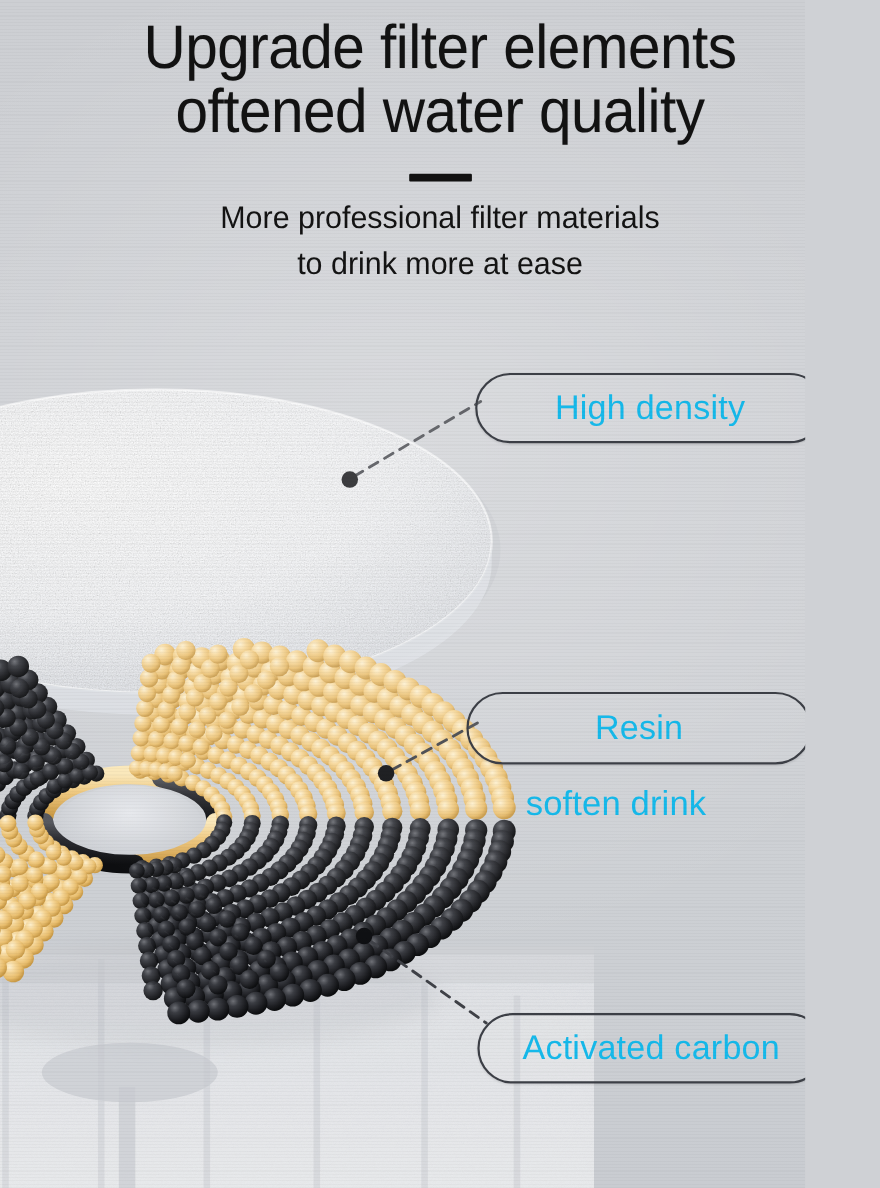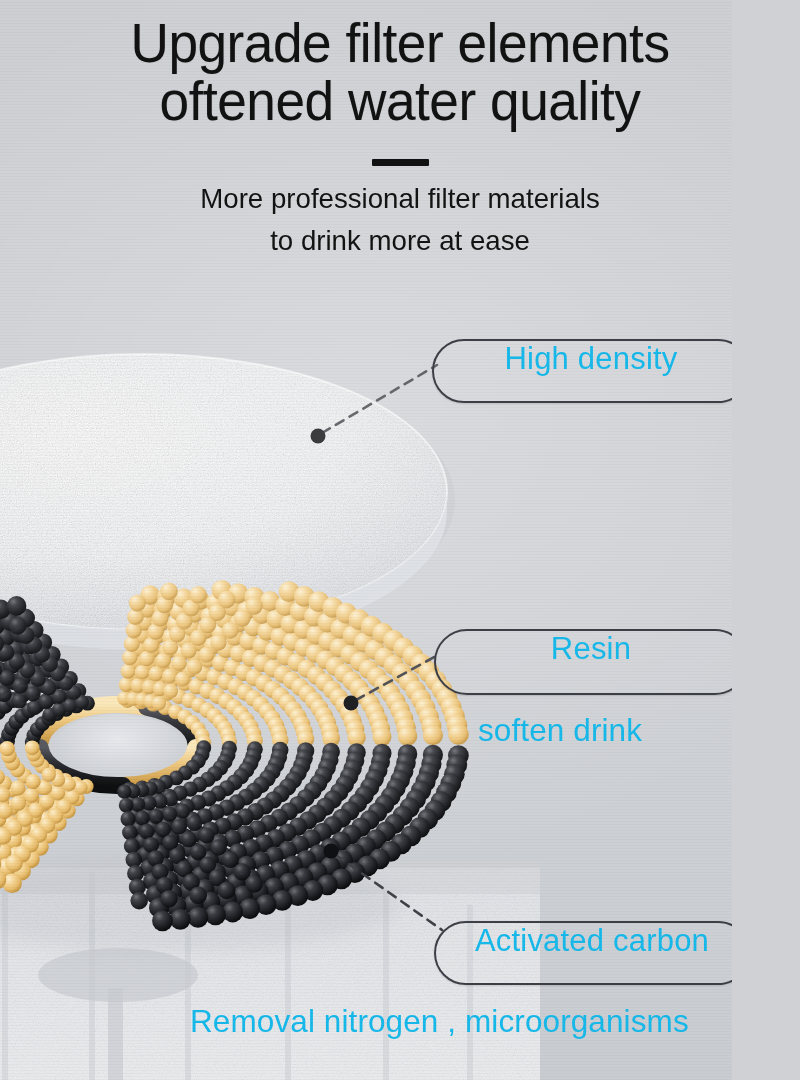--- a/index.html
+++ b/index.html
@@ -43,26 +43,26 @@
 
   
   .art{position:absolute;left:0;top:0;width:800px;height:1080px;}
   .art svg{display:block;}
 
   
   .pill{
     position:absolute;box-sizing:border-box;
     border:2.5px solid #3c3f46;border-radius:999px;
     background:rgba(255,255,255,0.035);
-    display:flex;align-items:flex-start;justify-content:center;
+    display:flex;align-items:center;justify-content:center;
     color:#16b9ea;font-size:31px;letter-spacing:.2px;
     box-shadow:0 1px 2px rgba(0,0,0,.13);
   }
   #pill-1{left:432px;top:339px;width:318px;height:64px;}
-  #pill-2{left:434px;top:629px;width:314px;height:66px;}
+  #pill-2{left:424px;top:629px;width:314px;height:66px;}
   #pill-3{left:434px;top:921px;width:316px;height:64px;}
 
   .caption{
     position:absolute;color:#16b9ea;font-size:31.5px;white-space:nowrap;
     letter-spacing:.1px;
   }
   #cap-1{left:386px;top:418px;}
   #cap-2{left:478px;top:712px;}
   #cap-3{left:190px;top:1003px;}
 
@@ -945,16 +945,15 @@
   </div>
 
   <div class="pill" id="pill-2">
     <span>Resin</span>
   </div>
   <div class="caption" id="cap-2">soften drink</div>
 
   <div class="pill" id="pill-3">
     <span>Activated carbon</span>
   </div>
-  <div class="caption" id="cap-3">Removal nitrogen , microorganisms</div>
 
   <div class="grain"></div>
 </div>
 
 </body></html>

